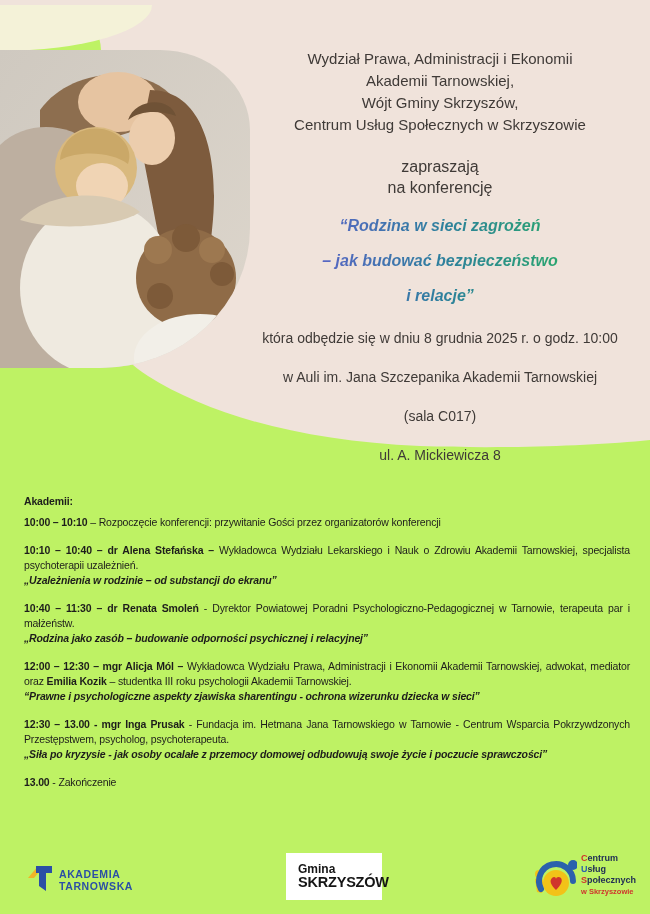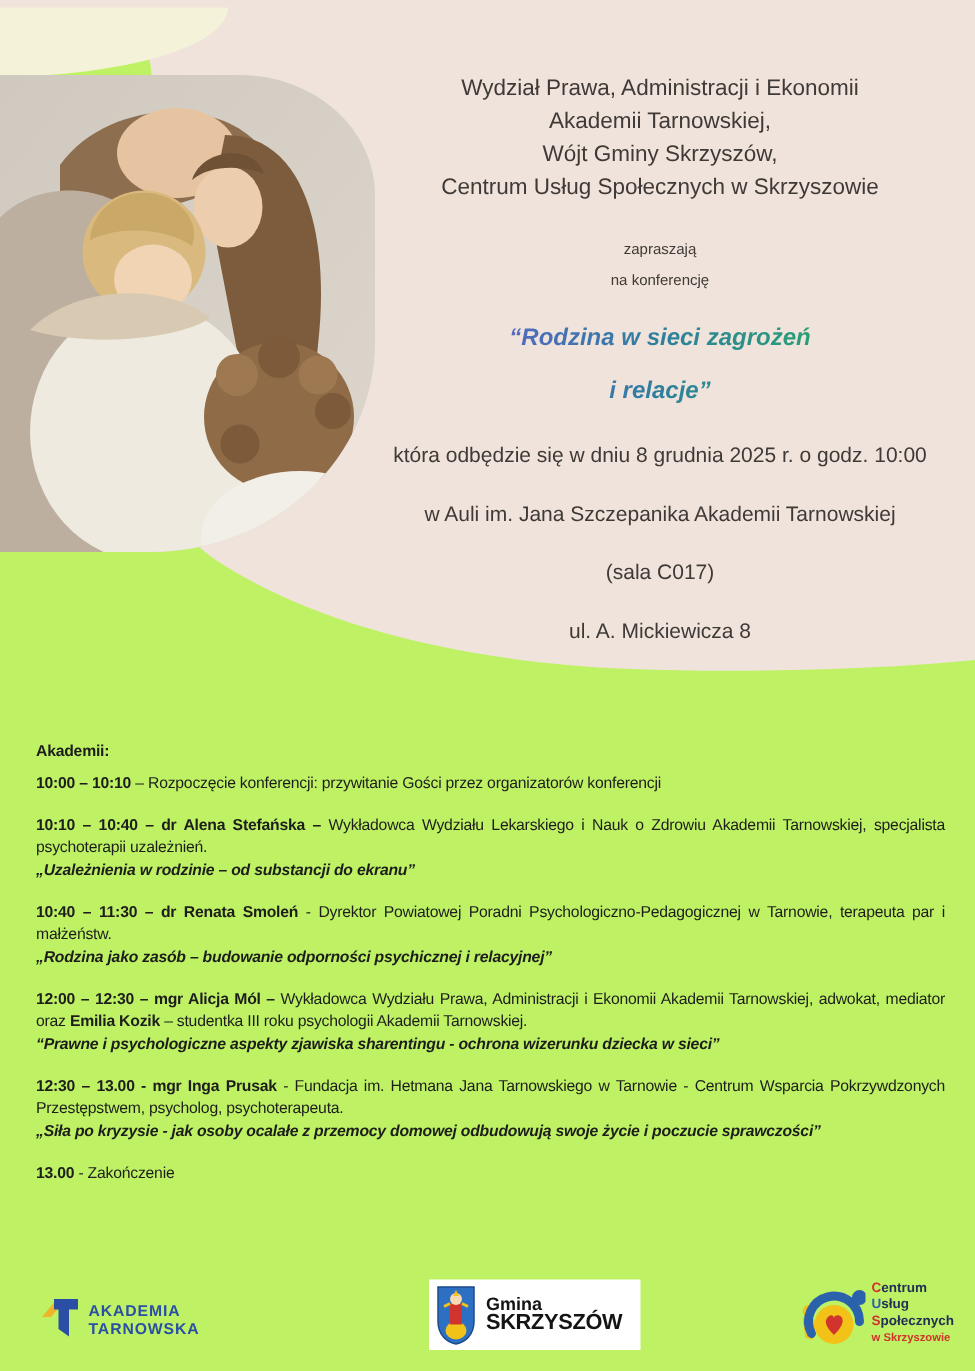--- a/index.html
+++ b/index.html
@@ -27,21 +27,21 @@
   .photo svg{display:block;}
 
   
   .right-col{
     position:absolute;left:230px;top:0;width:420px;
     text-align:center;color:#3f3a37;
   }
   .org p{margin:0;font-size:15px;line-height:22px;}
   .org{margin-top:48px;}
   .invite{margin-top:20px;}
-  .invite p{margin:0;font-size:10px;line-height:21px;}
+  .invite p{margin:0;font-size:16px;line-height:21px;}
   .conf-title{
     margin:10px 0 0 0;
     font-size:16px;line-height:35px;font-weight:bold;font-style:italic;
     background:linear-gradient(90deg,#7b53e0 0%,#5e63c9 18%,#2e7f9e 50%,#28a968 82%,#2bb06c 100%);
     -webkit-background-clip:text;background-clip:text;color:transparent;
   }
   .conf-title span{display:block;}
   .details{margin-top:12px;}
   .details p{margin:12px;font-size:14px;line-height:27px;}
 
@@ -54,21 +54,21 @@
   .prog-item{margin:0 0 13px 0;}
   .prog-line{margin:0;text-align:justify;}
   .prog-line .b{font-weight:bold;}
   .prog-quote{margin:0;font-weight:bold;font-style:italic;}
 
   
   .footer{position:absolute;left:0;top:845px;width:650px;height:69px;}
   .logo-akademia{position:absolute;left:28px;top:20px;display:flex;align-items:center;gap:7px;}
   .ak-text{color:#2b4fa5;font-weight:bold;font-size:10.5px;line-height:12px;letter-spacing:0.6px;}
   .logo-gmina{
-    position:absolute;left:286px;top:8px;width:141px;height:47px;background:#ffffff;
+    position:absolute;left:286px;top:8px;width:96px;height:47px;background:#ffffff;
     display:flex;align-items:center;gap:7px;padding:0;box-sizing:border-box;
   }
   .gm-shield{margin-left:5px;}
   .gm-text{color:#141414;line-height:1.05;}
   .gm-line1{font-size:12px;font-weight:bold;}
   .gm-line2{font-size:14.5px;font-weight:bold;letter-spacing:-0.2px;}
   .logo-cus{position:absolute;left:531px;top:8px;display:flex;align-items:flex-start;gap:4px;}
   .cus-text{line-height:11px;font-size:9px;font-weight:bold;color:#223055;}
   .cus-text p{margin:0;}
   .ini-red{color:#d0342c;}
@@ -127,20 +127,21 @@
       <p>Akademii Tarnowskiej,</p>
       <p>Wójt Gminy Skrzyszów,</p>
       <p>Centrum Usług Społecznych w Skrzyszowie</p>
     </div>
     <div class="invite">
       <p>zapraszają</p>
       <p>na konferencję</p>
     </div>
     <h1 class="conf-title">
       <span>“Rodzina w sieci zagrożeń</span>
+      <span>– jak budować bezpieczeństwo</span>
       <span>i relacje”</span>
     </h1>
     <div class="details">
       <p>która odbędzie się w dniu 8 grudnia 2025 r. o godz. 10:00</p>
       <p>w Auli im. Jana Szczepanika Akademii Tarnowskiej</p>
       <p>(sala C017)</p>
       <p>ul.  A. Mickiewicza 8</p>
     </div>
   </div>
 

